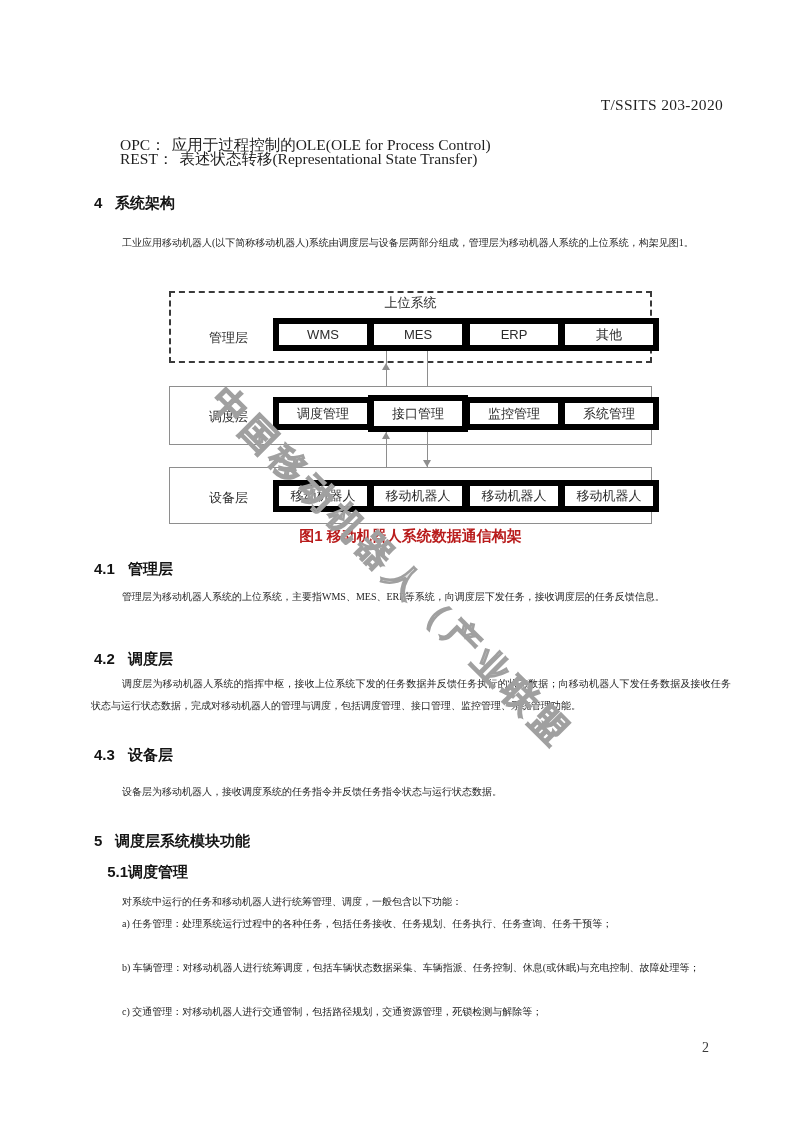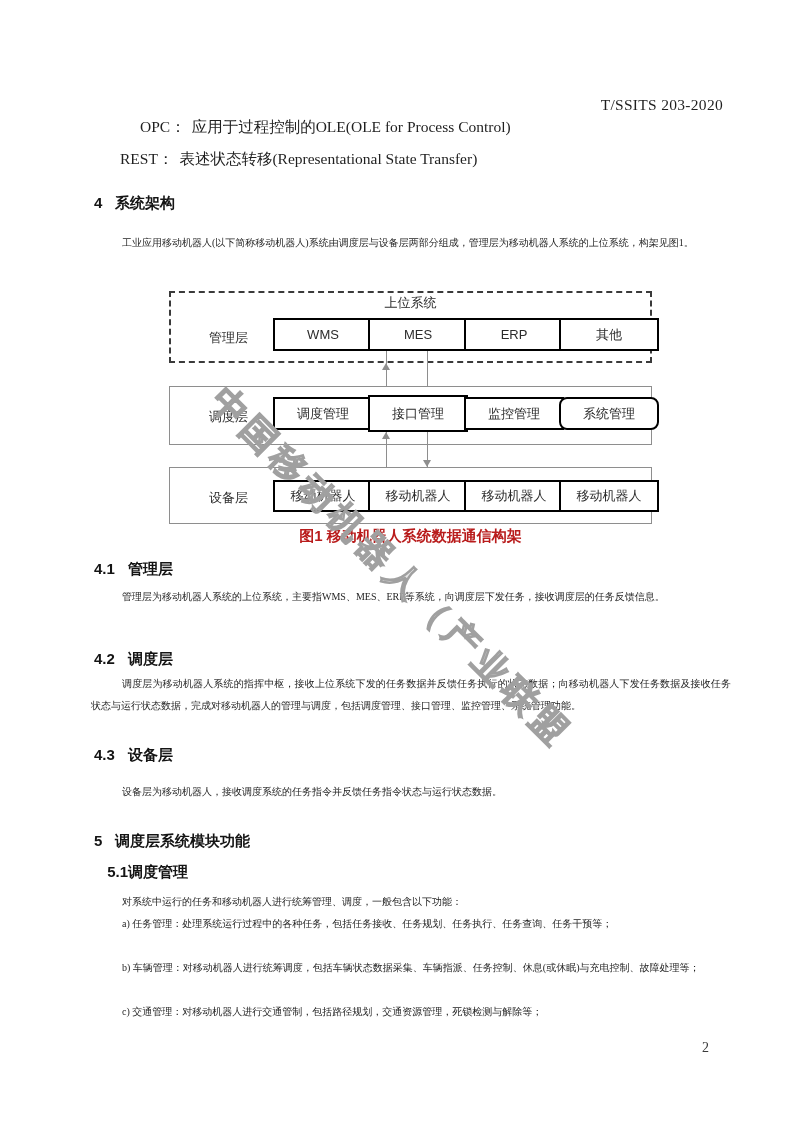--- a/index.html
+++ b/index.html
@@ -27,21 +27,21 @@
   
   .diagram{left:169px;top:291px;width:483px;height:233px;}
   .diagram *{box-sizing:border-box;}
   .dash-box{position:absolute;left:0;top:0;width:483px;height:72px;border:2px dashed #3a3a3a;background:#fff;}
   .solid-box{position:absolute;left:0;width:483px;border:1px solid #8e8e8e;background:#fff;}
   .dg-label{
     position:absolute;font-family:"Liberation Sans","DejaVu Sans",sans-serif;
     font-size:13px;color:#2b2b2b;white-space:nowrap;
   }
   .node{
-    position:absolute;width:100px;height:33px;border:2px solid #000000;background:#fff;
+    position:absolute;width:100px;height:33px;border:6px solid #000000;background:#fff;
     font-family:"Liberation Sans","DejaVu Sans",sans-serif;font-size:13px;color:#2b2b2b;
     display:flex;align-items:center;justify-content:center;white-space:nowrap;
   }
   .vline{position:absolute;width:1px;background:#8e8e8e;}
   .tri-up{position:absolute;width:0;height:0;border-left:4px solid transparent;border-right:4px solid transparent;border-bottom:7px solid #8e8e8e;}
   .tri-down{position:absolute;width:0;height:0;border-left:4px solid transparent;border-right:4px solid transparent;border-top:7px solid #8e8e8e;}
   .caption{
     left:169px;width:483px;text-align:center;
     font-family:"Liberation Sans","DejaVu Sans",sans-serif;
     font-weight:bold;font-size:15px;color:#b91c1c;white-space:nowrap;
@@ -56,21 +56,21 @@
   }
   .pagenum{left:702px;top:1040px;font-size:14px;color:#3a3a3a;}
 </style>
 </head>
 <body>
 
 <div class="page">
 
   <div class="abs hdr" style="top:96px;right:77px;">T/SSITS 203-2020</div>
 
-  <div class="abs abbr" style="left:120px;top:117px;margin-left:20px;">
+  <div class="abs abbr" style="left:120px;top:135px;">
     <span class="term">OPC：</span><span>应用于过程控制的OLE(OLE for Process Control)</span>
   </div>
   <div class="abs abbr" style="left:120px;top:149px;">
     <span class="term">REST：</span><span>表述状态转移(Representational State Transfer)</span>
   </div>
 
   <div class="abs heading lvl1" style="left:94px;top:194px;">
     <span class="hnum">4</span><span>系统架构</span>
   </div>
   <div class="abs para" style="top:232px;">工业应用移动机器人(以下简称移动机器人)系统由调度层与设备层两部分组成，管理层为移动机器人系统的上位系统，构架见图1。</div>
@@ -89,21 +89,21 @@
     <div class="vline" style="left:217px;top:60px;height:44px;"></div>
     <div class="vline" style="left:258px;top:60px;height:44px;"></div>
     <div class="tri-up" style="left:213px;top:72px;"></div>
     <div class="tri-down" style="left:254px;top:97px;"></div>
 
     <div class="solid-box" style="top:95px;height:59px;"></div>
     <div class="dg-label" style="left:40px;top:117px;">调度层</div>
     <div class="node" style="left:104px;top:106px;">调度管理</div>
     <div class="node" style="left:199px;top:104px;height:37px;font-family:Liberation Serif, serif;">接口管理</div>
     <div class="node" style="left:295px;top:106px;">监控管理</div>
-    <div class="node" style="left:390px;top:106px;border-radius:8px;">系统管理</div>
+    <div class="node" style="left:390px;top:106px;">系统管理</div>
 
     <div class="vline" style="left:217px;top:141px;height:35px;"></div>
     <div class="vline" style="left:258px;top:141px;height:35px;"></div>
     <div class="tri-up" style="left:213px;top:141px;"></div>
     <div class="tri-down" style="left:254px;top:169px;"></div>
 
     <div class="solid-box" style="top:176px;height:57px;"></div>
     <div class="dg-label" style="left:40px;top:198px;">设备层</div>
     <div class="node" style="left:104px;top:189px;height:32px;">移动机器人</div>
     <div class="node" style="left:199px;top:189px;height:32px;">移动机器人</div>

